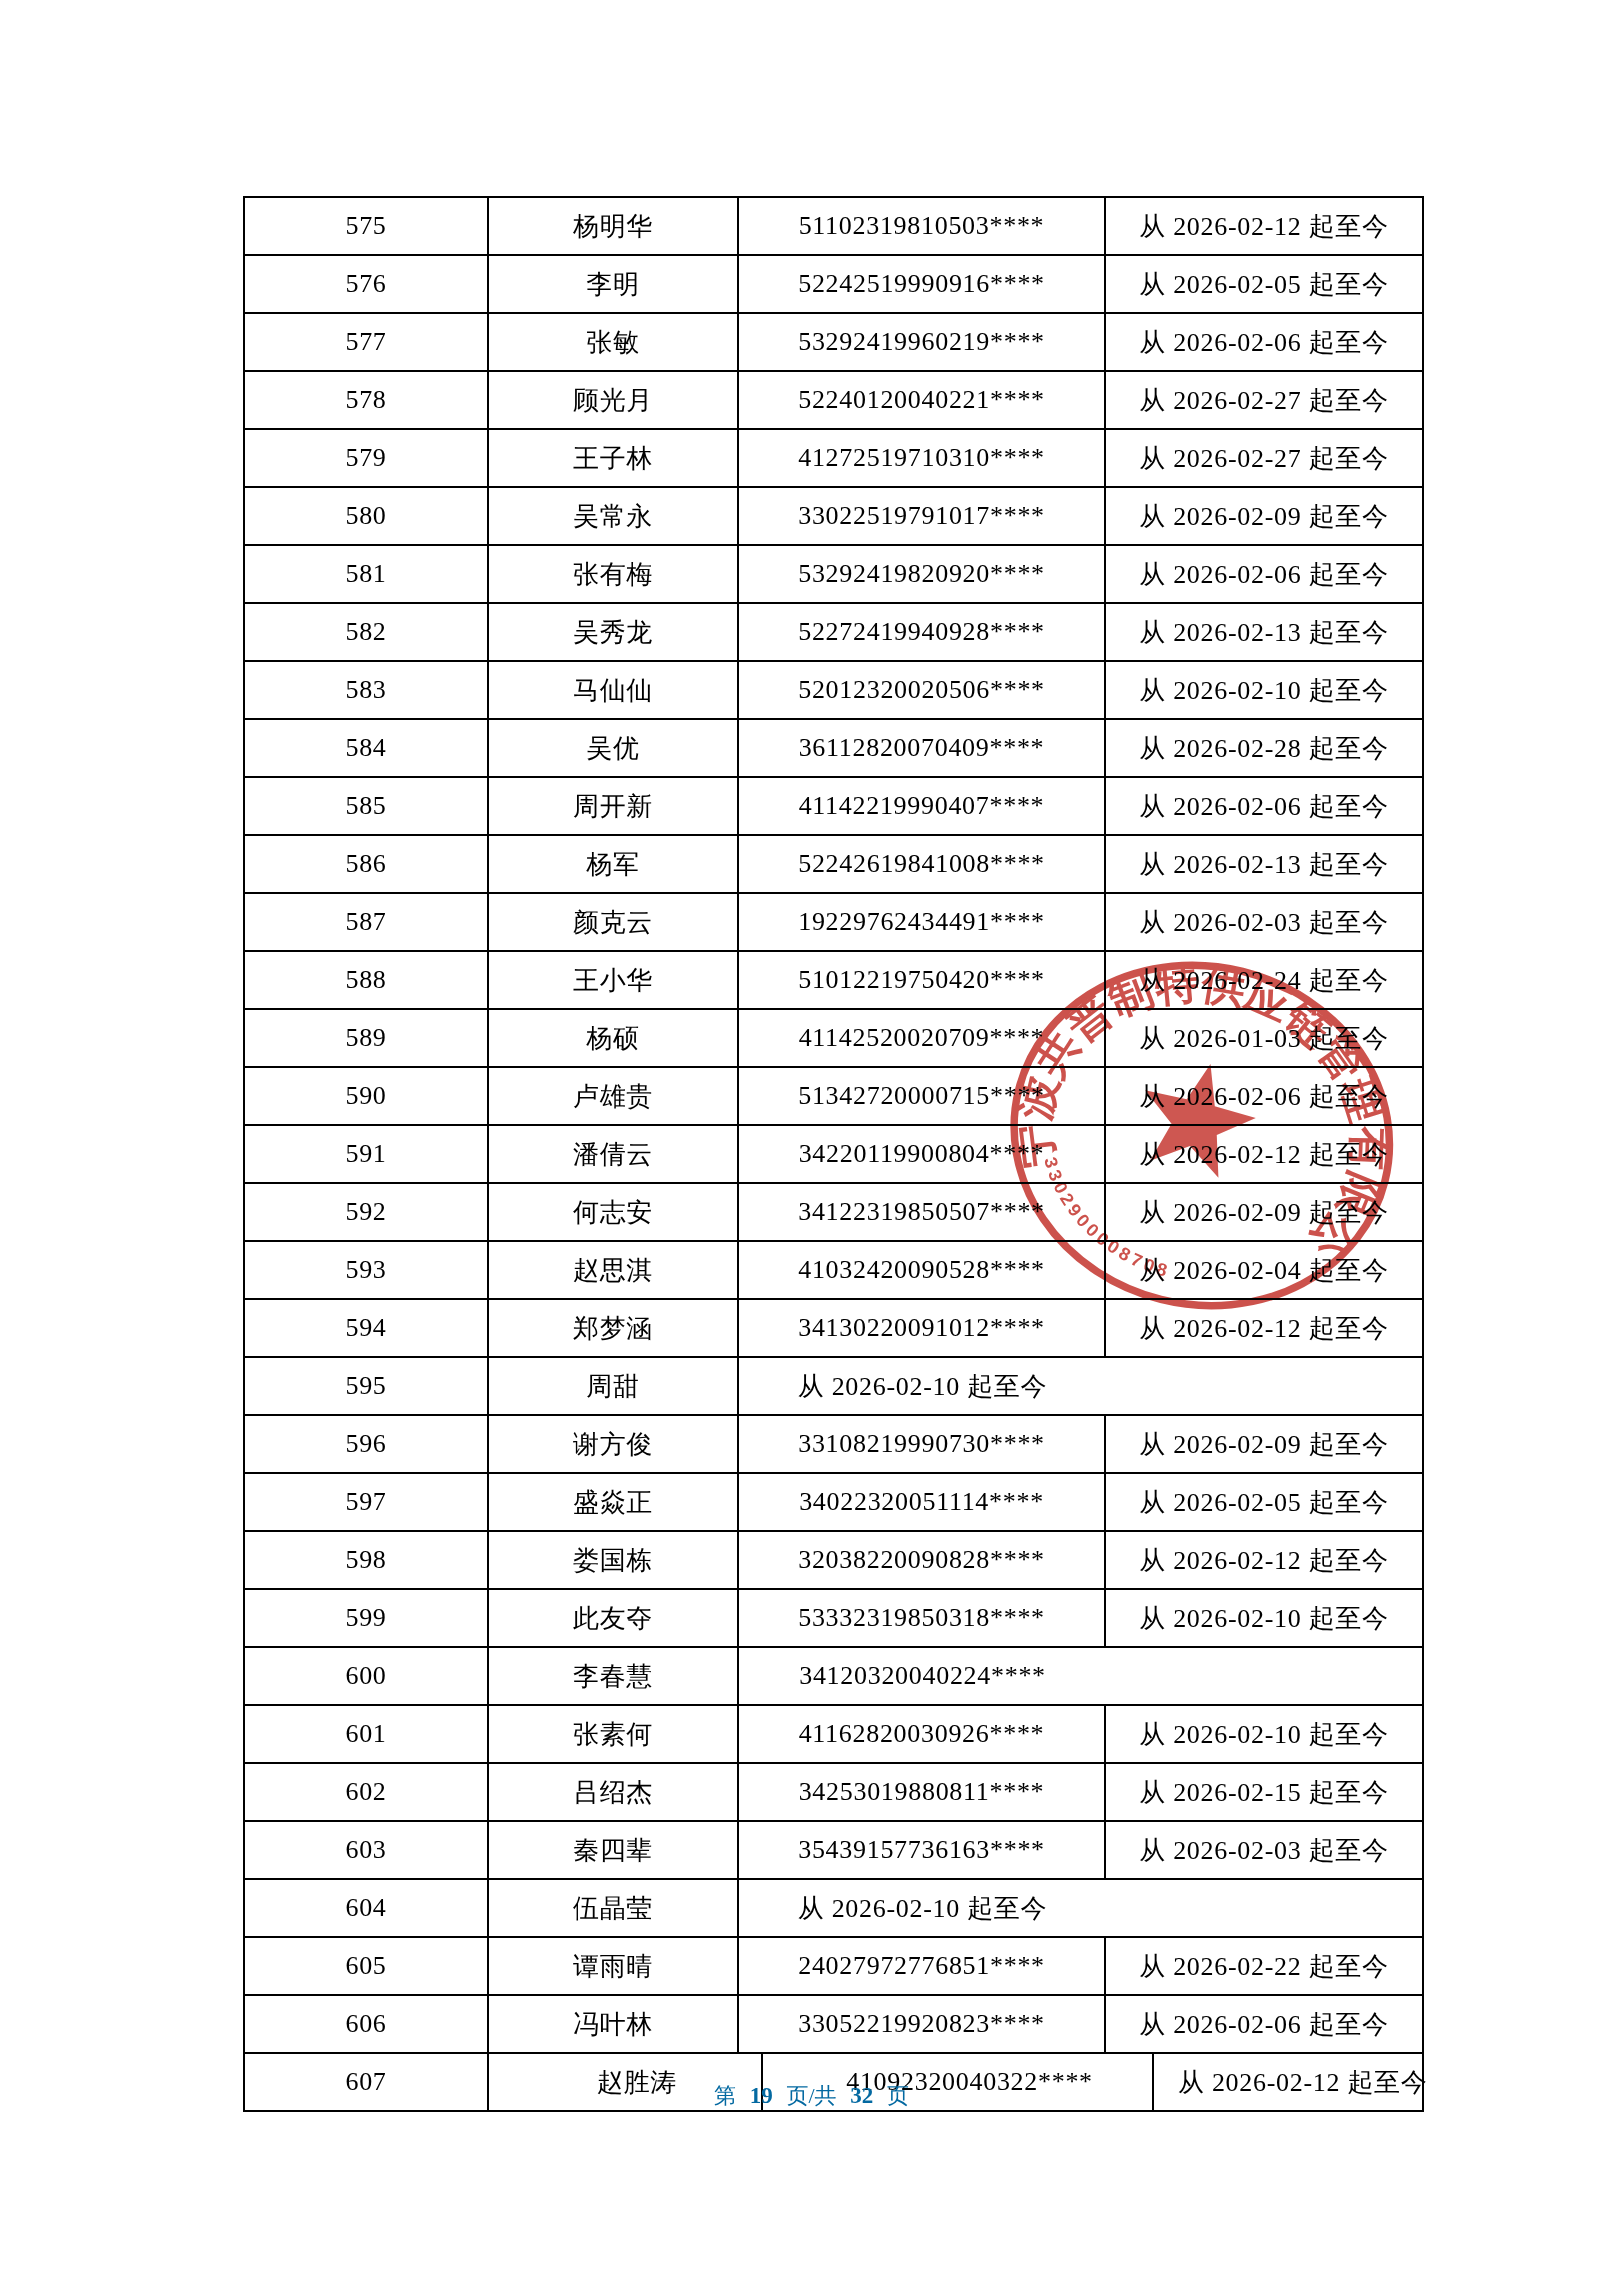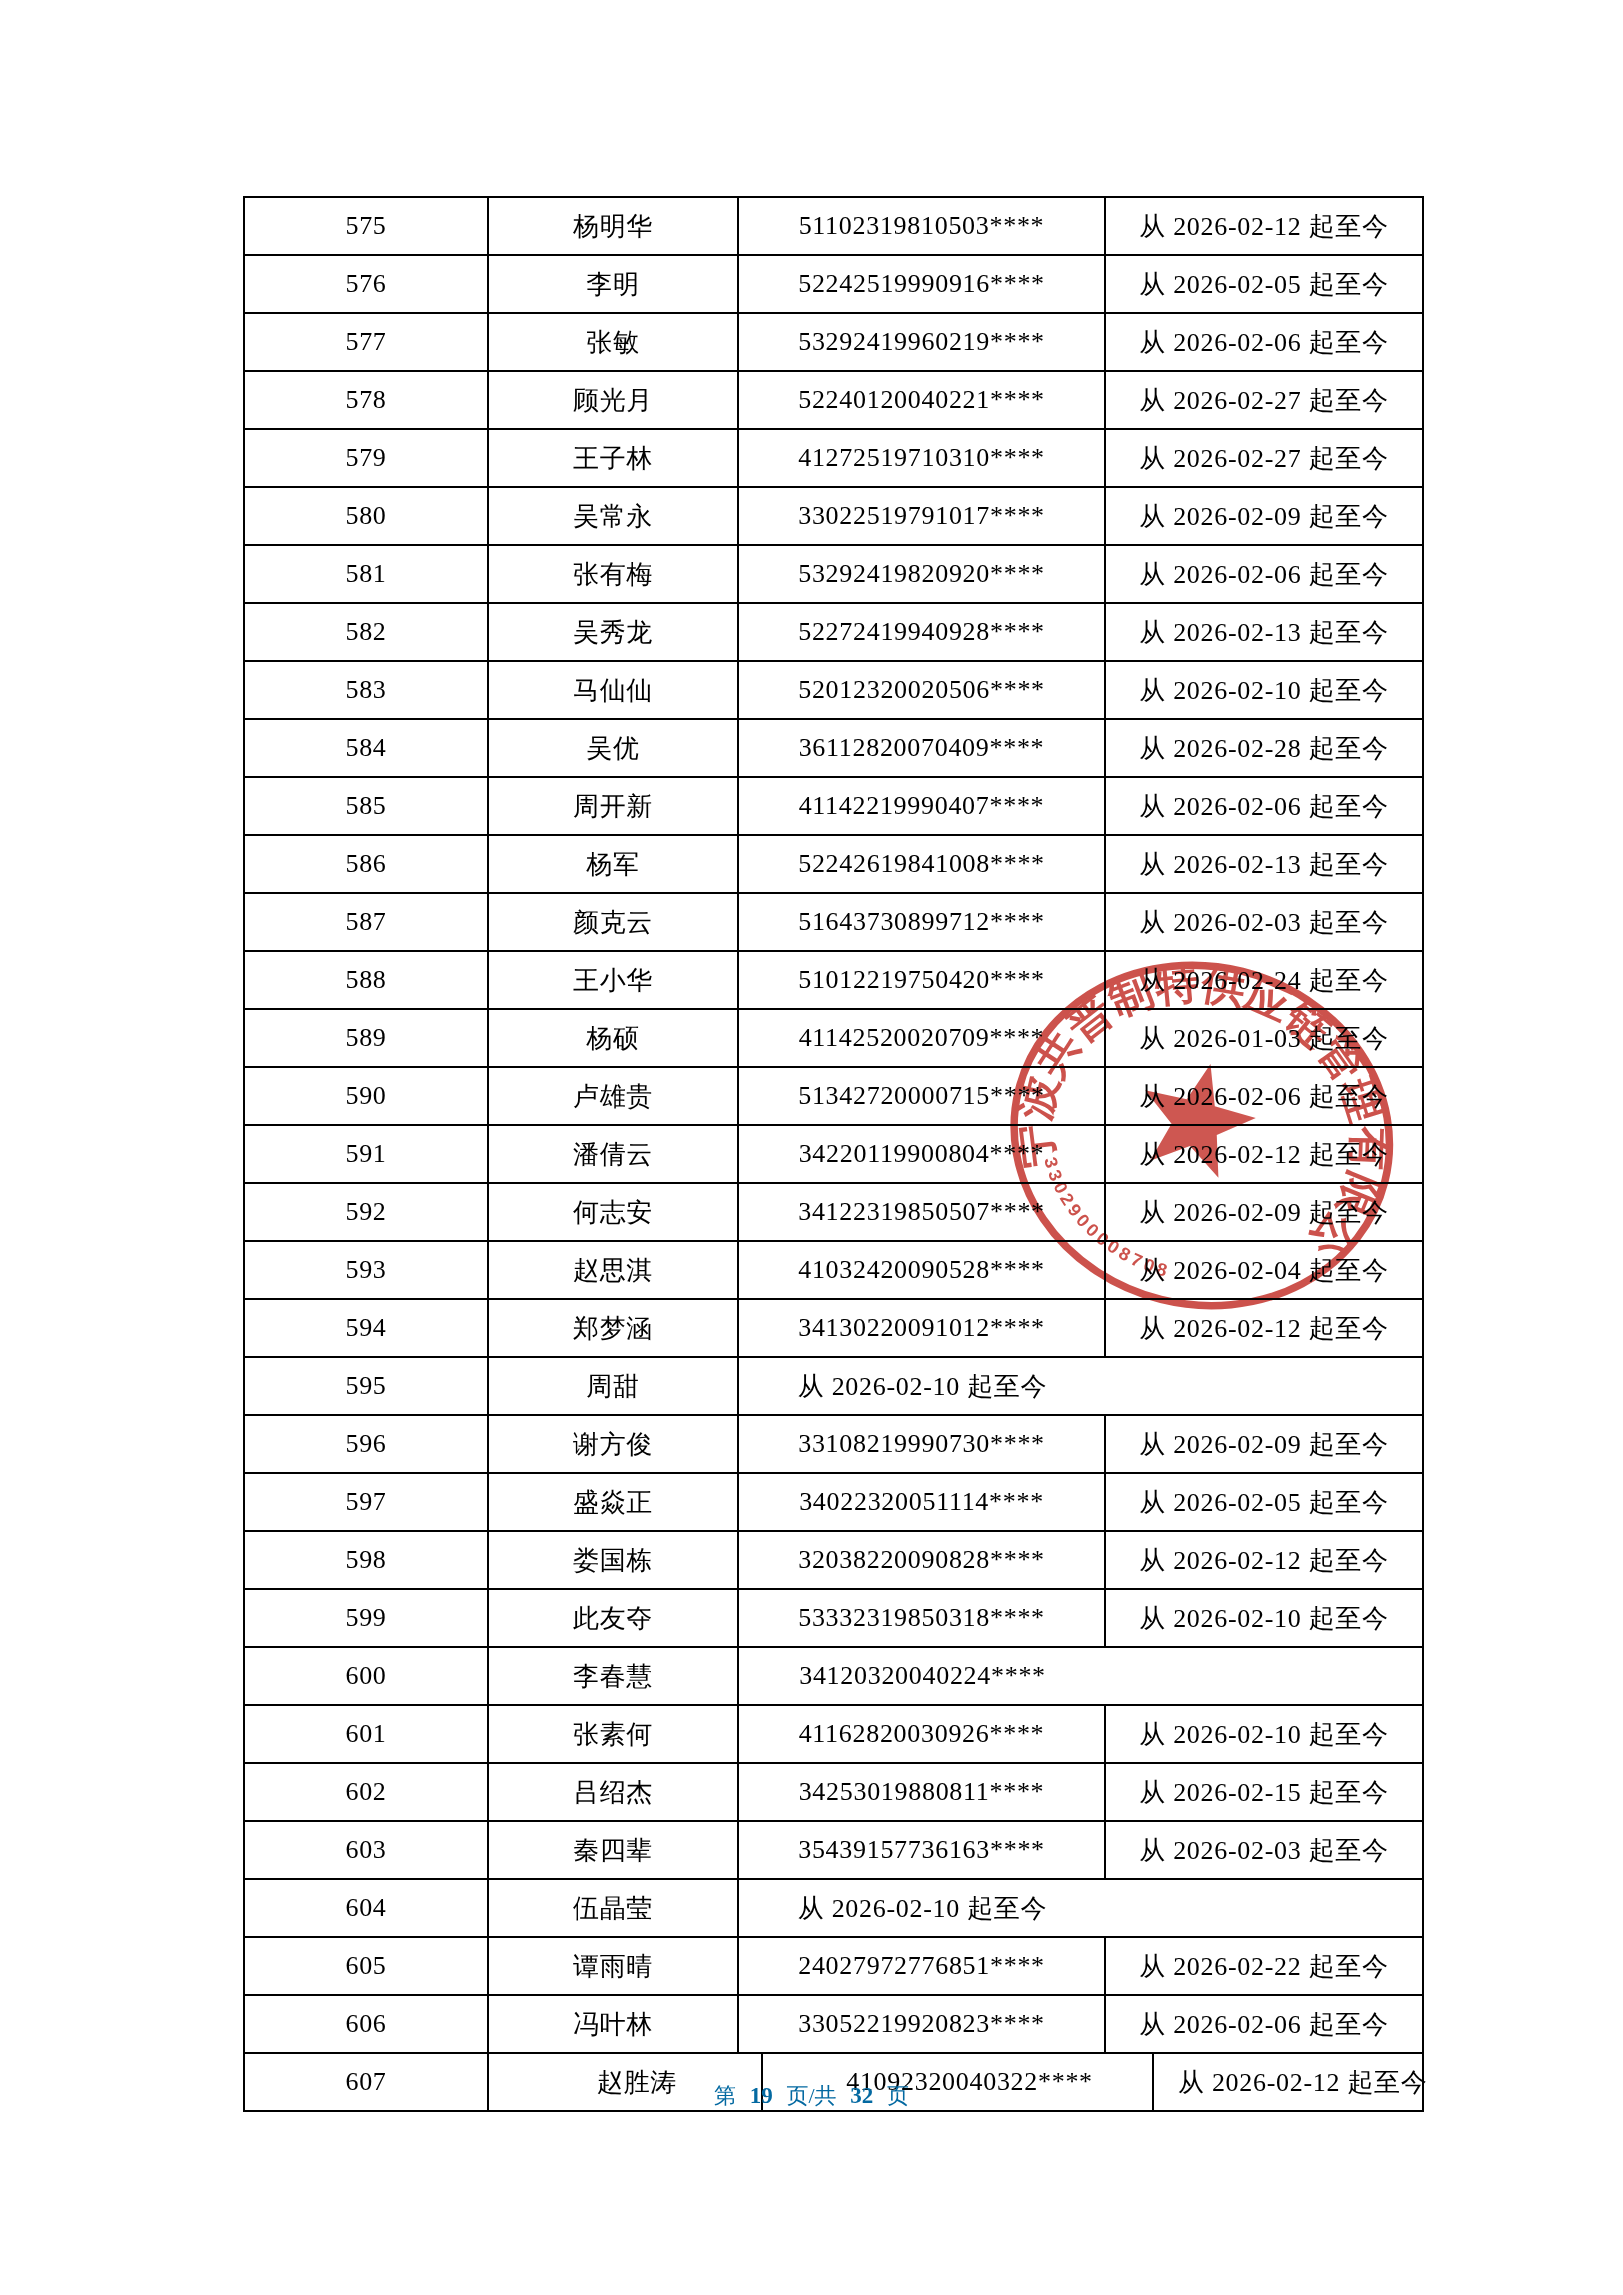--- a/index.html
+++ b/index.html
@@ -148,21 +148,21 @@
     </div>
       <div class="t-row">
       <div class="t-cell">586</div>
       <div class="t-cell">杨军</div>
       <div class="t-cell">52242619841008****</div>
       <div class="t-cell">从 2026-02-13 起至今</div>
     </div>
       <div class="t-row">
       <div class="t-cell">587</div>
       <div class="t-cell">颜克云</div>
-      <div class="t-cell">51643730899712****</div>
+      <div class="t-cell">19229762434491****</div>
       <div class="t-cell">从 2026-02-03 起至今</div>
     </div>
       <div class="t-row">
       <div class="t-cell">588</div>
       <div class="t-cell">王小华</div>
       <div class="t-cell">51012219750420****</div>
       <div class="t-cell">从 2026-02-24 起至今</div>
     </div>
       <div class="t-row">
       <div class="t-cell">589</div>

